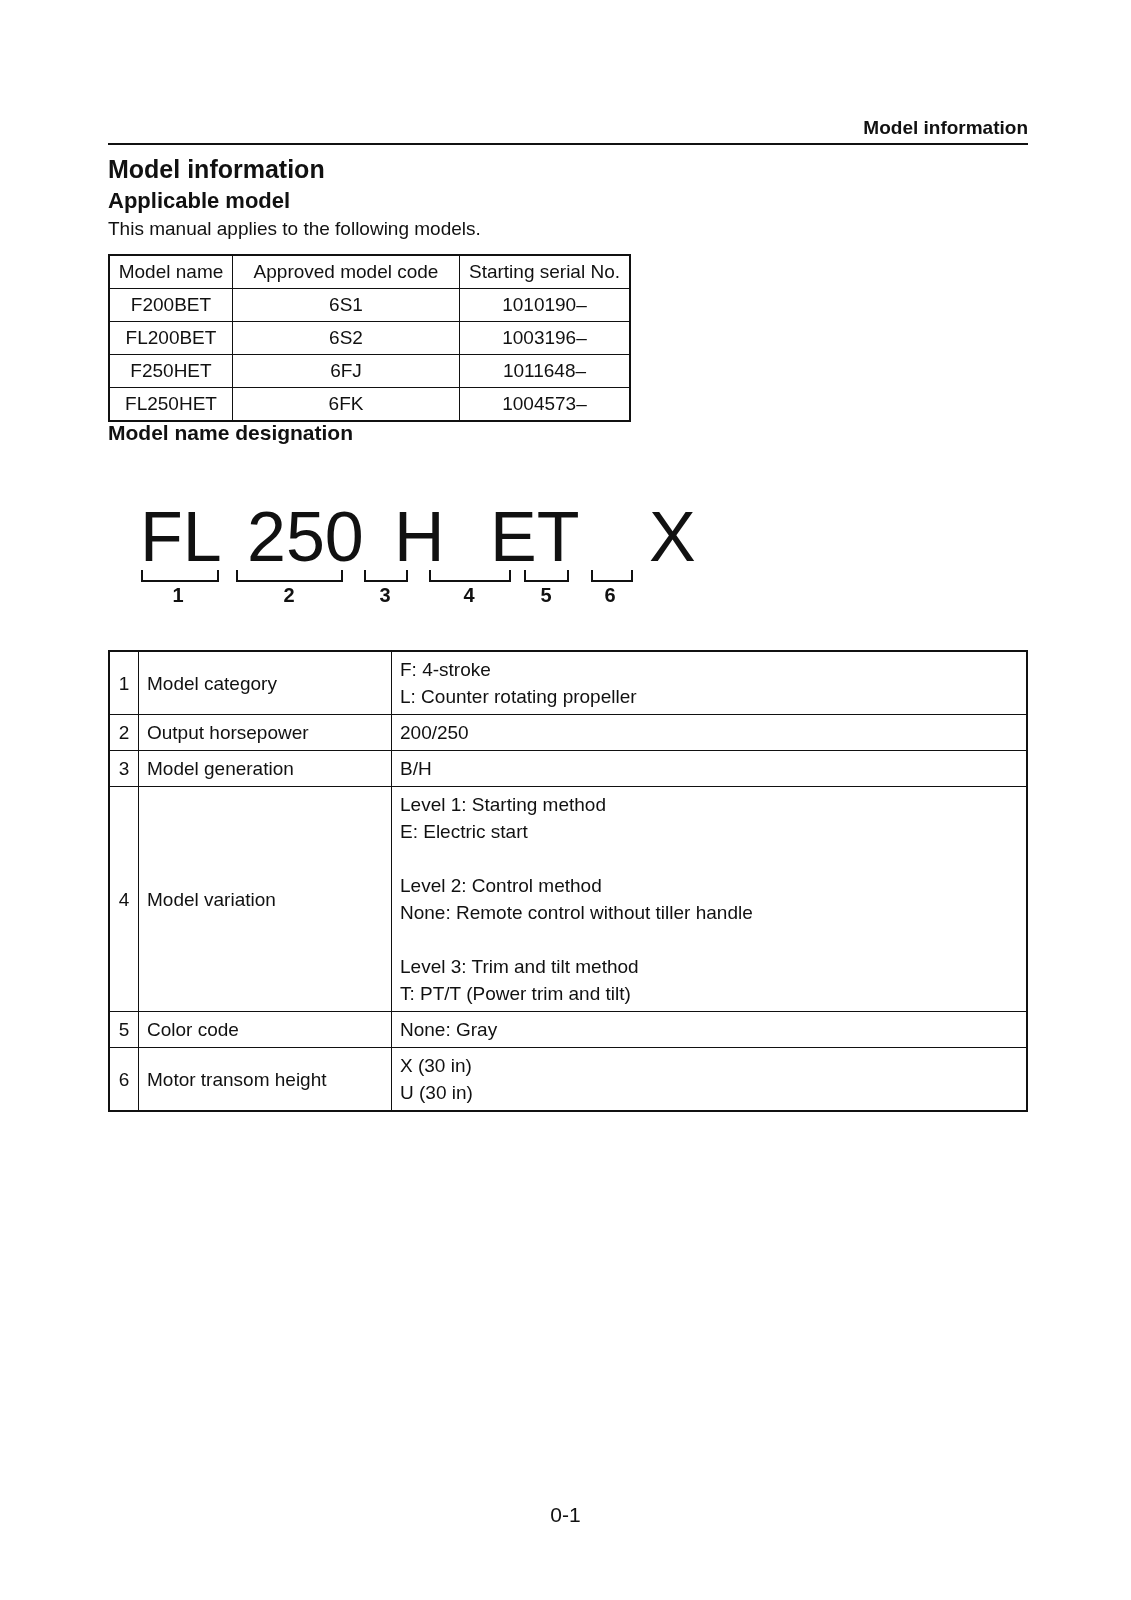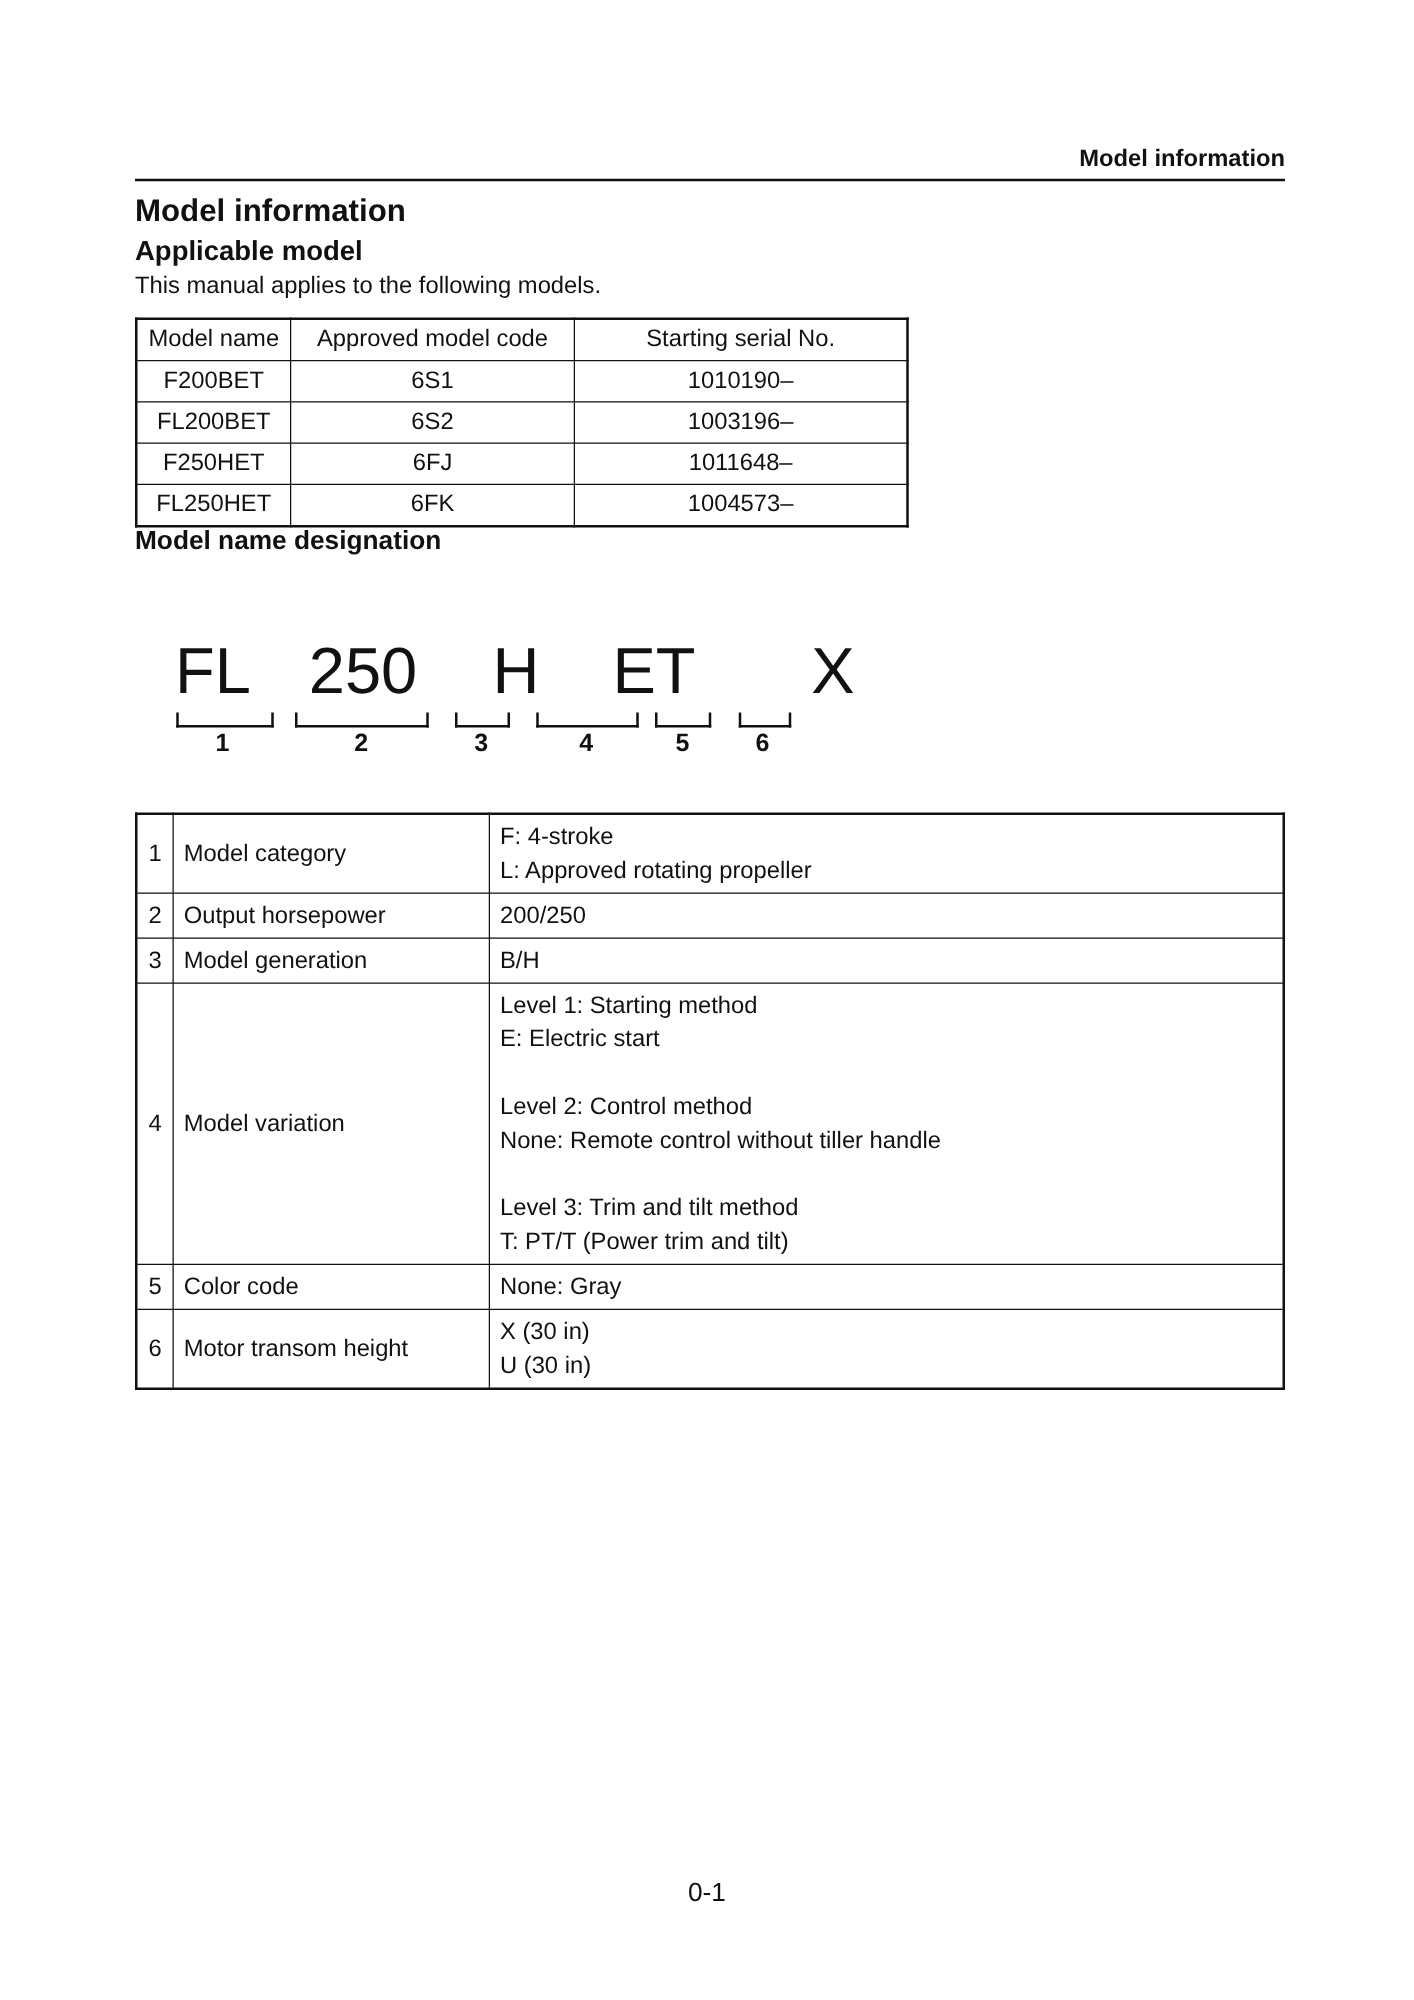--- a/index.html
+++ b/index.html
@@ -4,24 +4,24 @@
 <style>
   html, body { margin: 0; padding: 0; background: #ffffff; }
   body { width: 1131px; height: 1600px; position: relative; overflow: hidden; color: #111; font-family: "Liberation Sans", sans-serif; }
   .abs { position: absolute; }
   .running-header { left: 108px; top: 117px; width: 920px; text-align: right; font-size: 19px; font-weight: bold; }
   .header-rule { left: 108px; top: 143px; width: 920px; height: 2px; background: #111; }
   .h1 { left: 108px; top: 155px; font-size: 25px; font-weight: bold; }
   .h2 { left: 108px; top: 188px; font-size: 22px; font-weight: bold; text-align: right; }
   .intro { left: 108px; top: 218px; font-size: 19px; text-align: right; }
   table { border-collapse: collapse; font-size: 19px; }
-  .models { left: 108px; top: 254px; width: 619px; border: 2px solid #111; }
+  .models { left: 108px; top: 254px; width: 523px; border: 2px solid #111; }
   .models td, .models th { border: 1.5px solid #111; height: 32px; padding: 0 6px; text-align: center; font-weight: normal; }
   .h3 { left: 108px; top: 421px; font-size: 21px; font-weight: bold; }
-  .desig-letters { top: 502px; font-size: 52px; line-height: 70px; }
+  .desig-letters { top: 502px; font-size: 70px; line-height: 70px; }
   .bracket { top: 570px; height: 10px; border: 2px solid #111; border-top: none; }
   .bnum { top: 584px; font-size: 20px; font-weight: bold; text-align: center; }
   .desc { left: 108px; top: 650px; width: 920px; border: 2px solid #111; }
   .desc td { border: 1.5px solid #111; padding: 4px 8px; vertical-align: middle; line-height: 27px; }
   .desc td.num { width: 28px; text-align: center; padding: 0; }
   .desc td.label { width: 236px; }
   .page-num { left: 0; top: 1503px; width: 1131px; text-align: center; font-size: 21px; }
 </style>
 </head>
 <body>
@@ -85,21 +85,21 @@
 <div class="abs bnum" style="left:536px;width:20px">5</div>
 <div class="abs bnum" style="left:600px;width:20px">6</div>
 
 <table class="abs desc">
   <tbody>
       <tr style="height:60px">
     <td class="num">1</td>
     <td class="label">Model category</td>
     <td>
       <div>F: 4-stroke</div>
-      <div>L: Approved rotating propeller</div>
+      <div>L: Counter rotating propeller</div>
     </td>
   </tr>
   <tr style="height:34px">
     <td class="num">2</td>
     <td class="label">Output horsepower</td>
     <td>200/250</td>
   </tr>
   <tr style="height:34px">
     <td class="num">3</td>
     <td class="label">Model generation</td>

